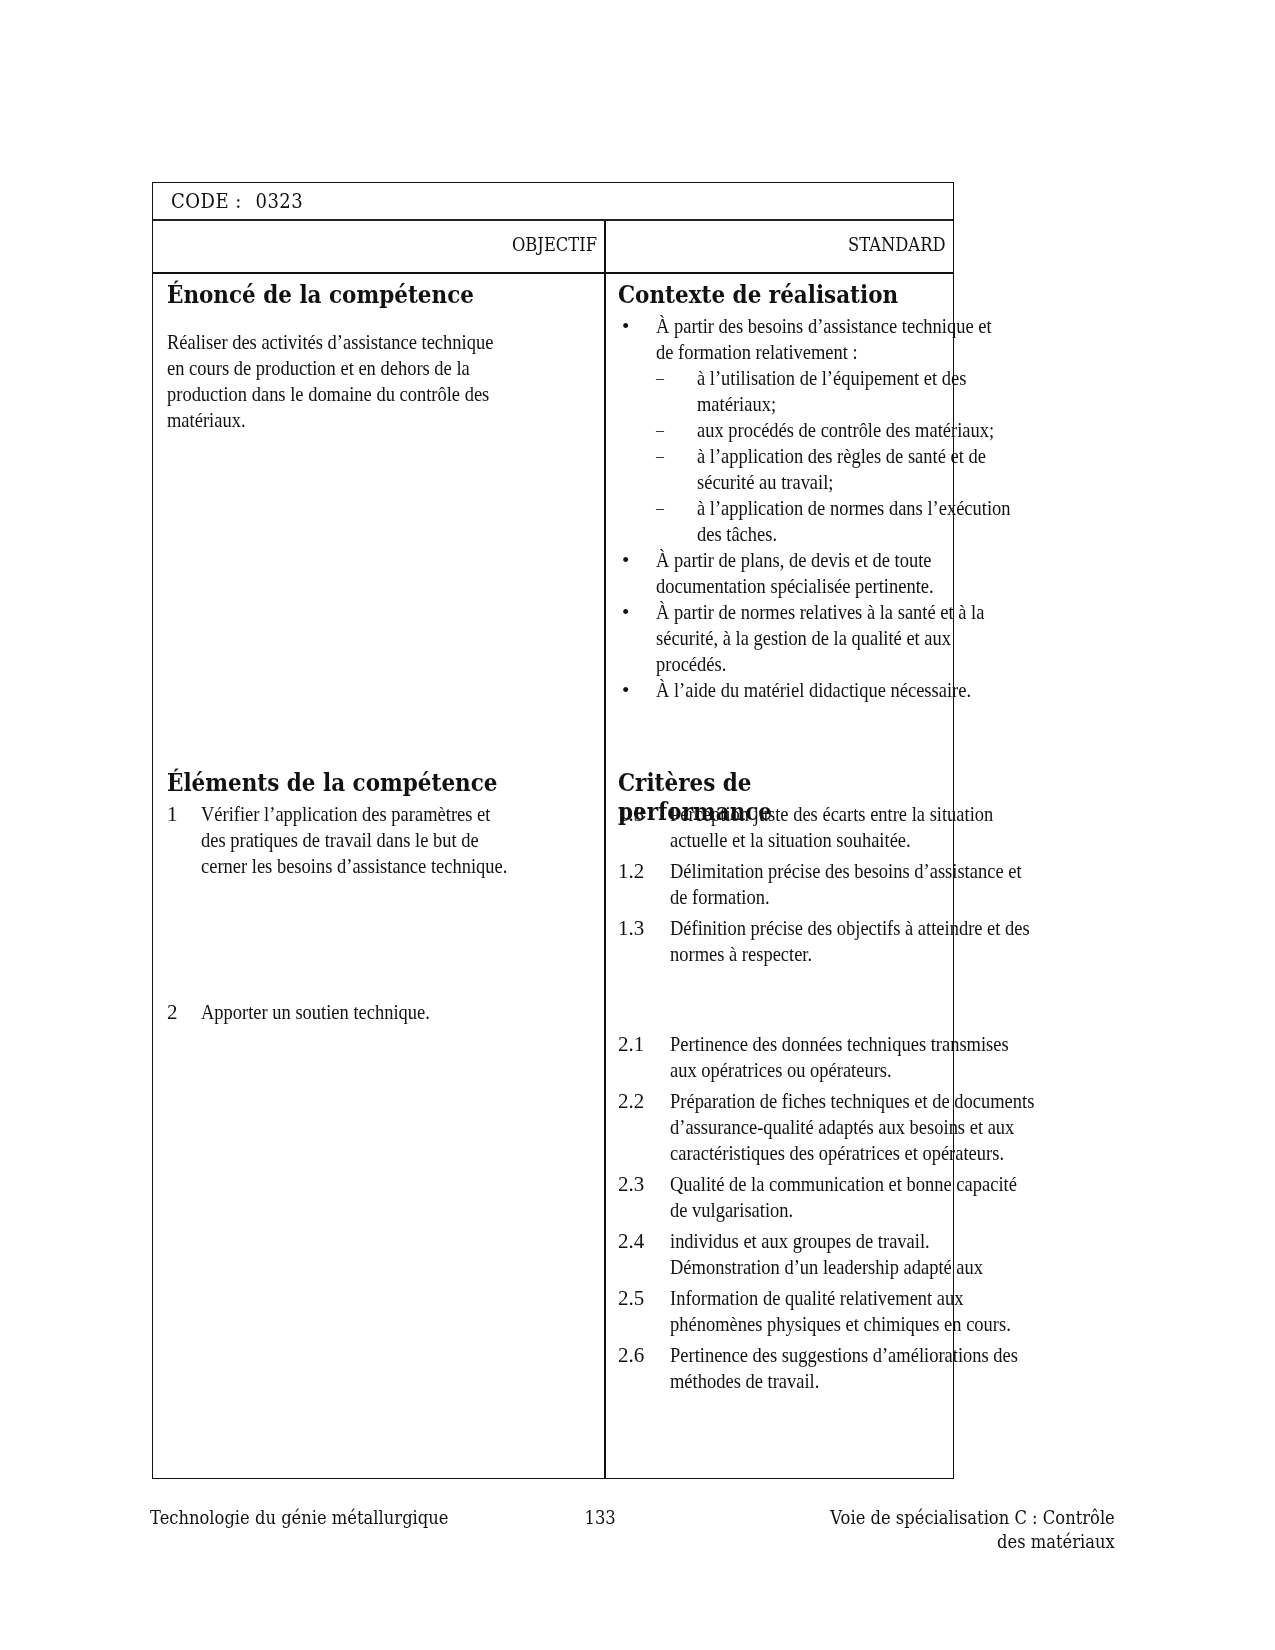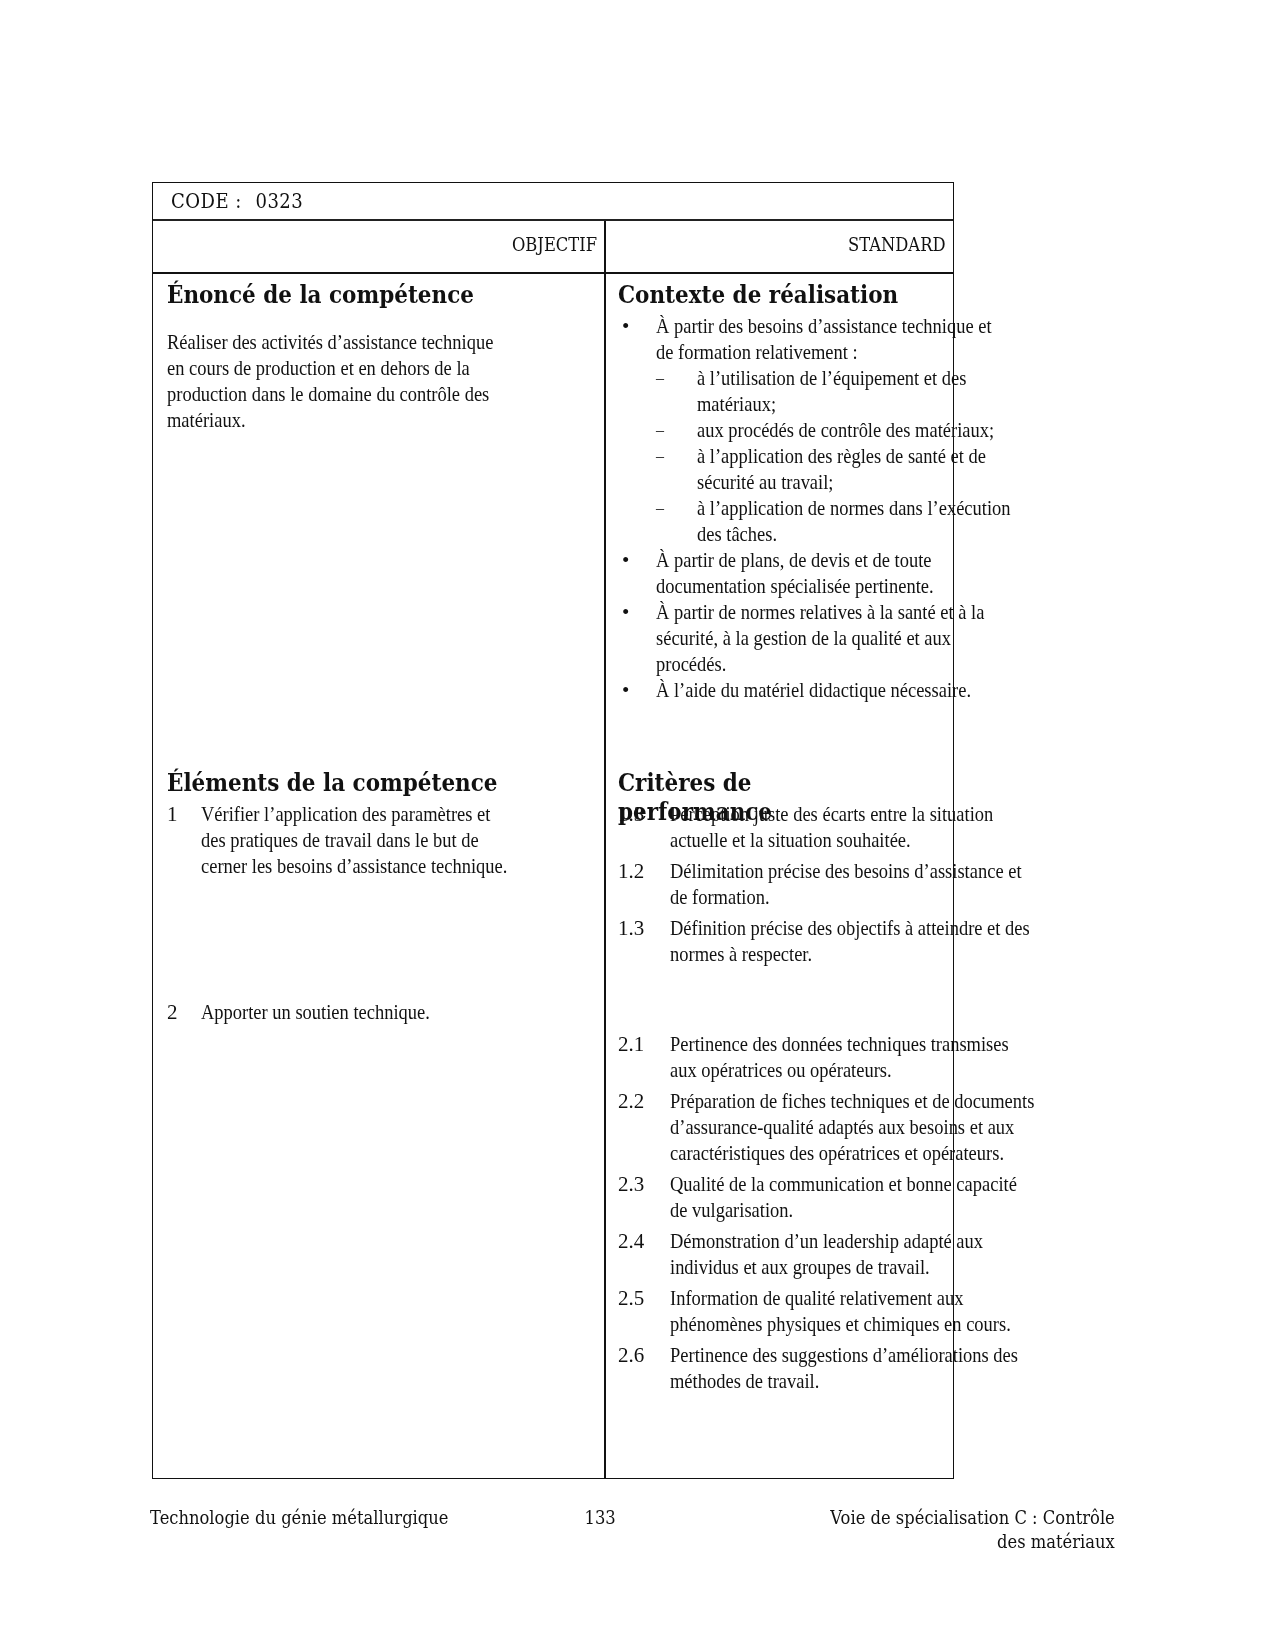--- a/index.html
+++ b/index.html
@@ -164,22 +164,22 @@
       <span class="line"><span class="nx">d’assurance-qualité adaptés aux besoins et aux</span></span>
       <span class="line"><span class="nx">caractéristiques des opératrices et opérateurs.</span></span>
     </div>
     <div class="c-item">
       <span class="c-num">2.3</span>
       <span class="line"><span class="nx">Qualité de la communication et bonne capacité</span></span>
       <span class="line"><span class="nx">de vulgarisation.</span></span>
     </div>
     <div class="c-item">
       <span class="c-num">2.4</span>
+      <span class="line"><span class="nx">individus et aux groupes de travail.</span></span>
       <span class="line"><span class="nx">Démonstration d’un leadership adapté aux</span></span>
-      <span class="line"><span class="nx">individus et aux groupes de travail.</span></span>
     </div>
     <div class="c-item">
       <span class="c-num">2.5</span>
       <span class="line"><span class="nx">Information de qualité relativement aux</span></span>
       <span class="line"><span class="nx">phénomènes physiques et chimiques en cours.</span></span>
     </div>
     <div class="c-item">
       <span class="c-num">2.6</span>
       <span class="line"><span class="nx">Pertinence des suggestions d’améliorations des</span></span>
       <span class="line"><span class="nx">méthodes de travail.</span></span>

